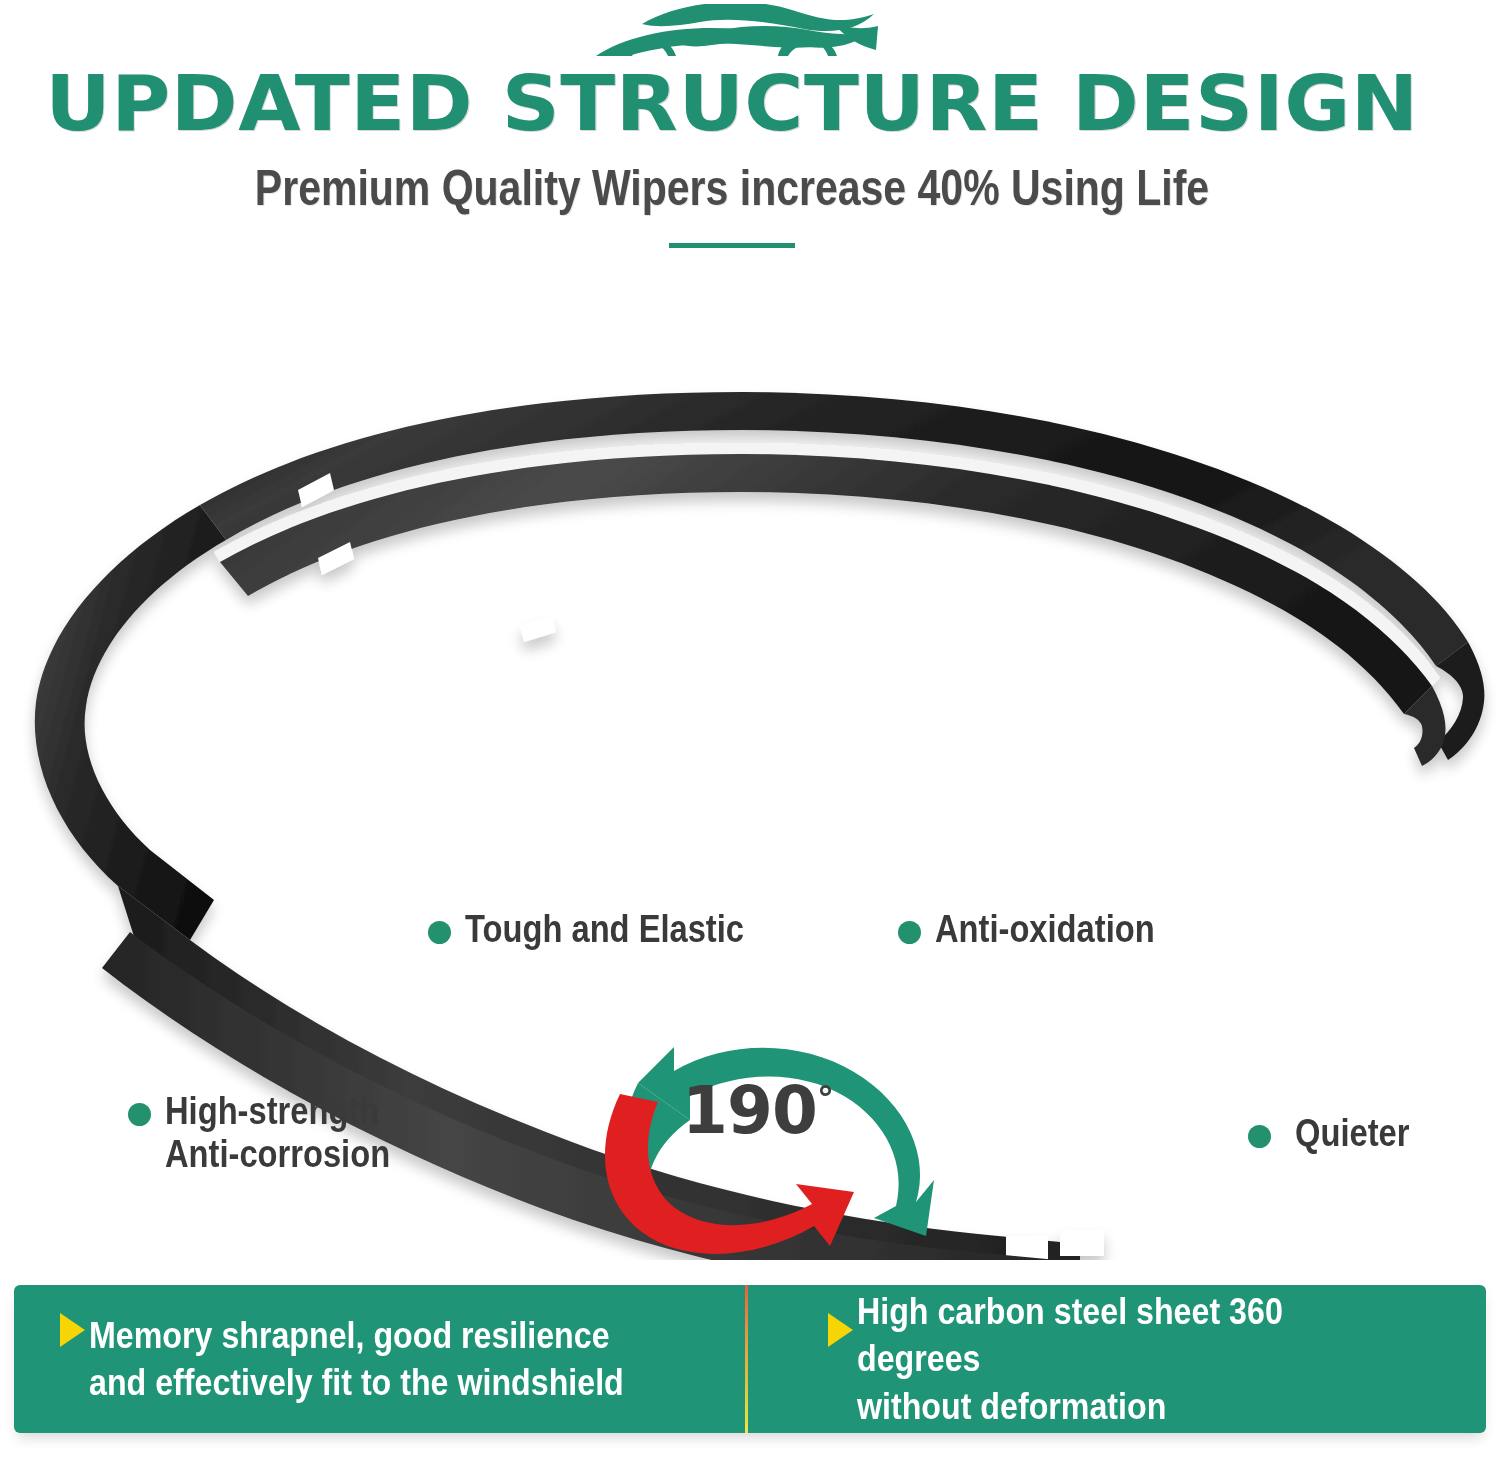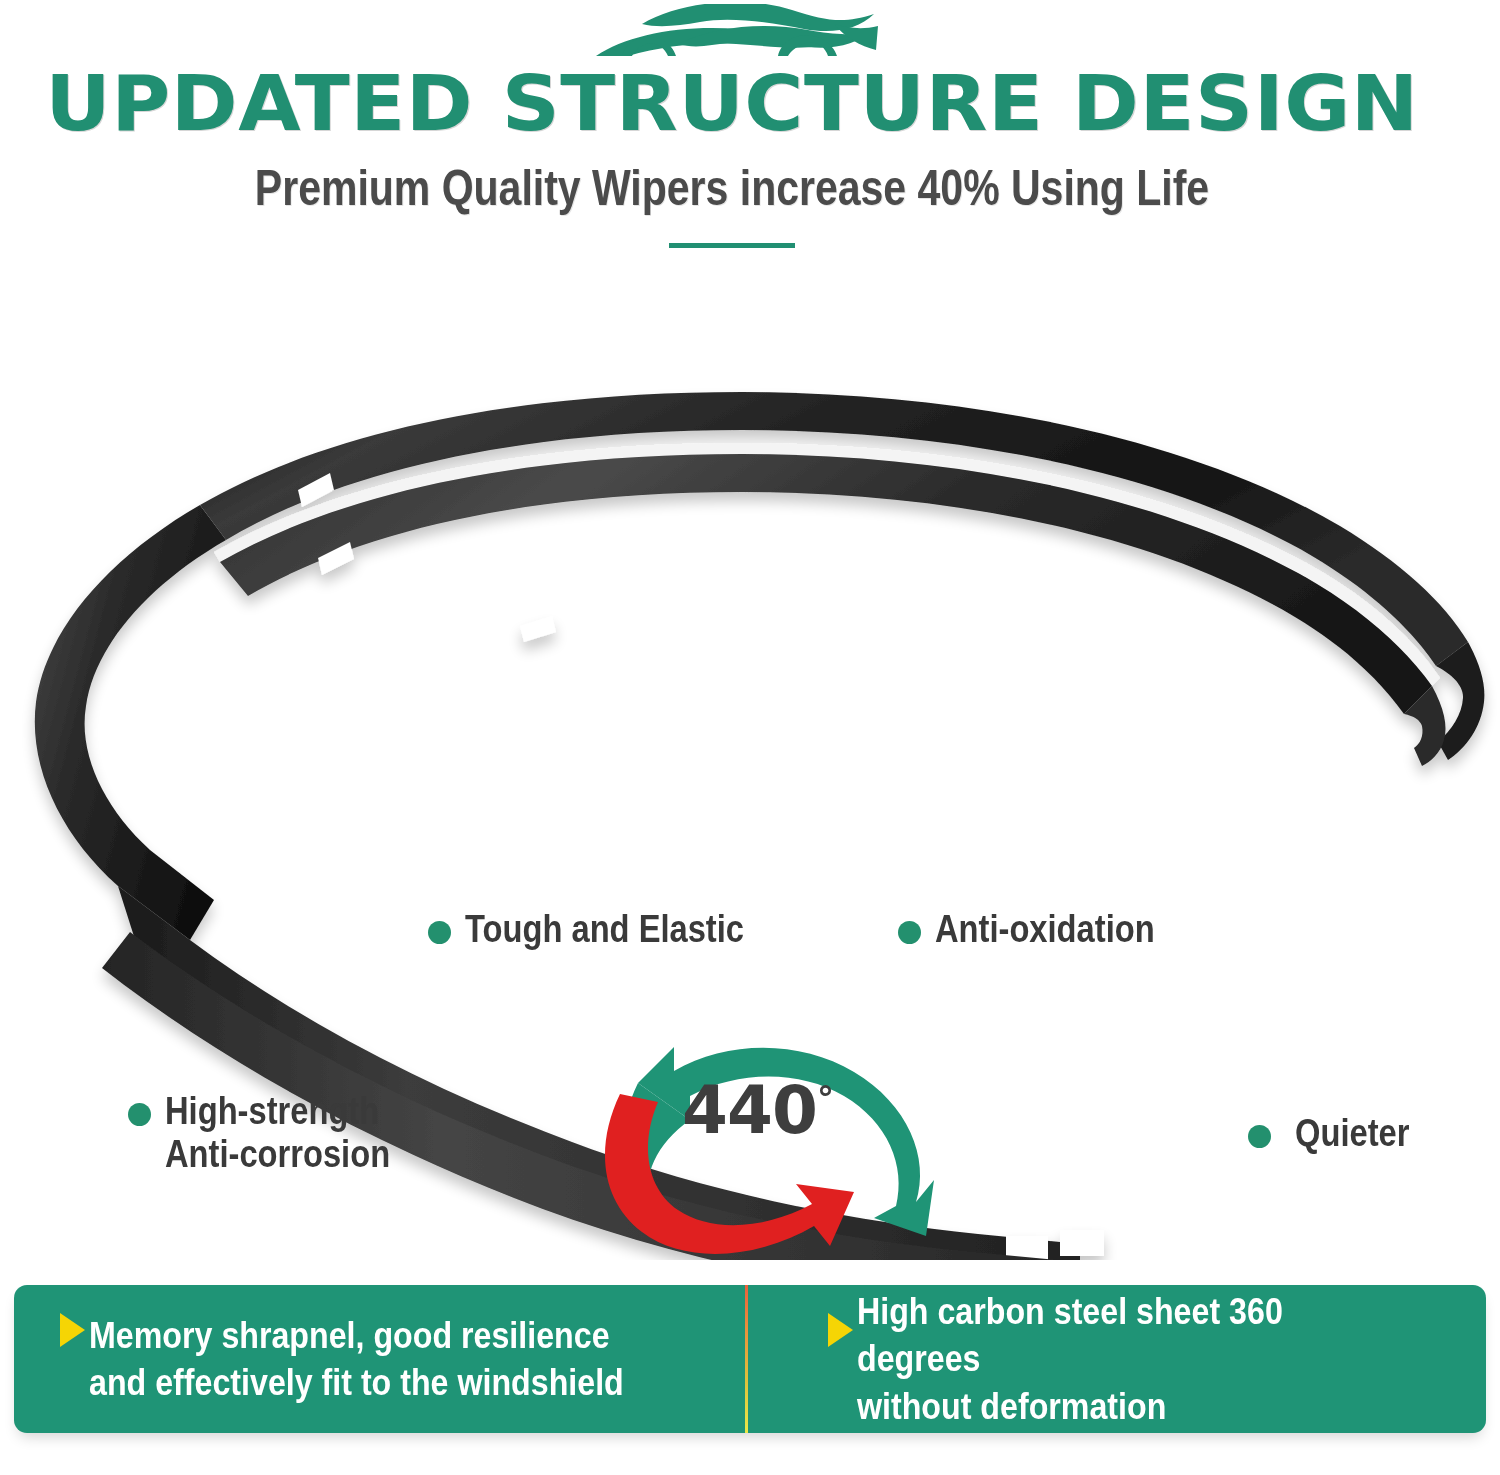--- a/index.html
+++ b/index.html
@@ -133,21 +133,21 @@
   }
 
   
   #bottom-banner {
     position: absolute;
     left: 14px;
     top: 1285px;
     width: 1472px;
     height: 148px;
     background: #1f9476;
-    border-radius: 13px;
+    border-radius: 6px;
     box-shadow: 0 8px 14px -4px rgba(0,0,0,0.17);
     display: flex;
   }
   .banner-panel {
     flex: 1 1 50%;
     display: flex;
     align-items: center;
     padding: 0 0 0 46px;
     box-sizing: border-box;
   }
@@ -391,21 +391,21 @@
       <path d="M42 74
                C 16 128 24 182 64 212
                C 106 244 178 240 236 206
                L 252 226
                L 276 172
                L 218 164
                L 234 184
                C 186 210 132 212 100 190
                C 68 168 62 124 80 82 Z" fill="#e02020"></path>
     </svg>
-    <div id="badge-text"><span>440</span><span class="deg">°</span></div>
+    <div id="badge-text"><span>190</span><span class="deg">°</span></div>
   </div>
 </div>
 
 <div id="bottom-banner">
 
   <div class="banner-panel">
     <span class="banner-arrow"></span>
     <span class="banner-text">Memory shrapnel, good resilience
 and effectively fit to the windshield</span>
   </div>

